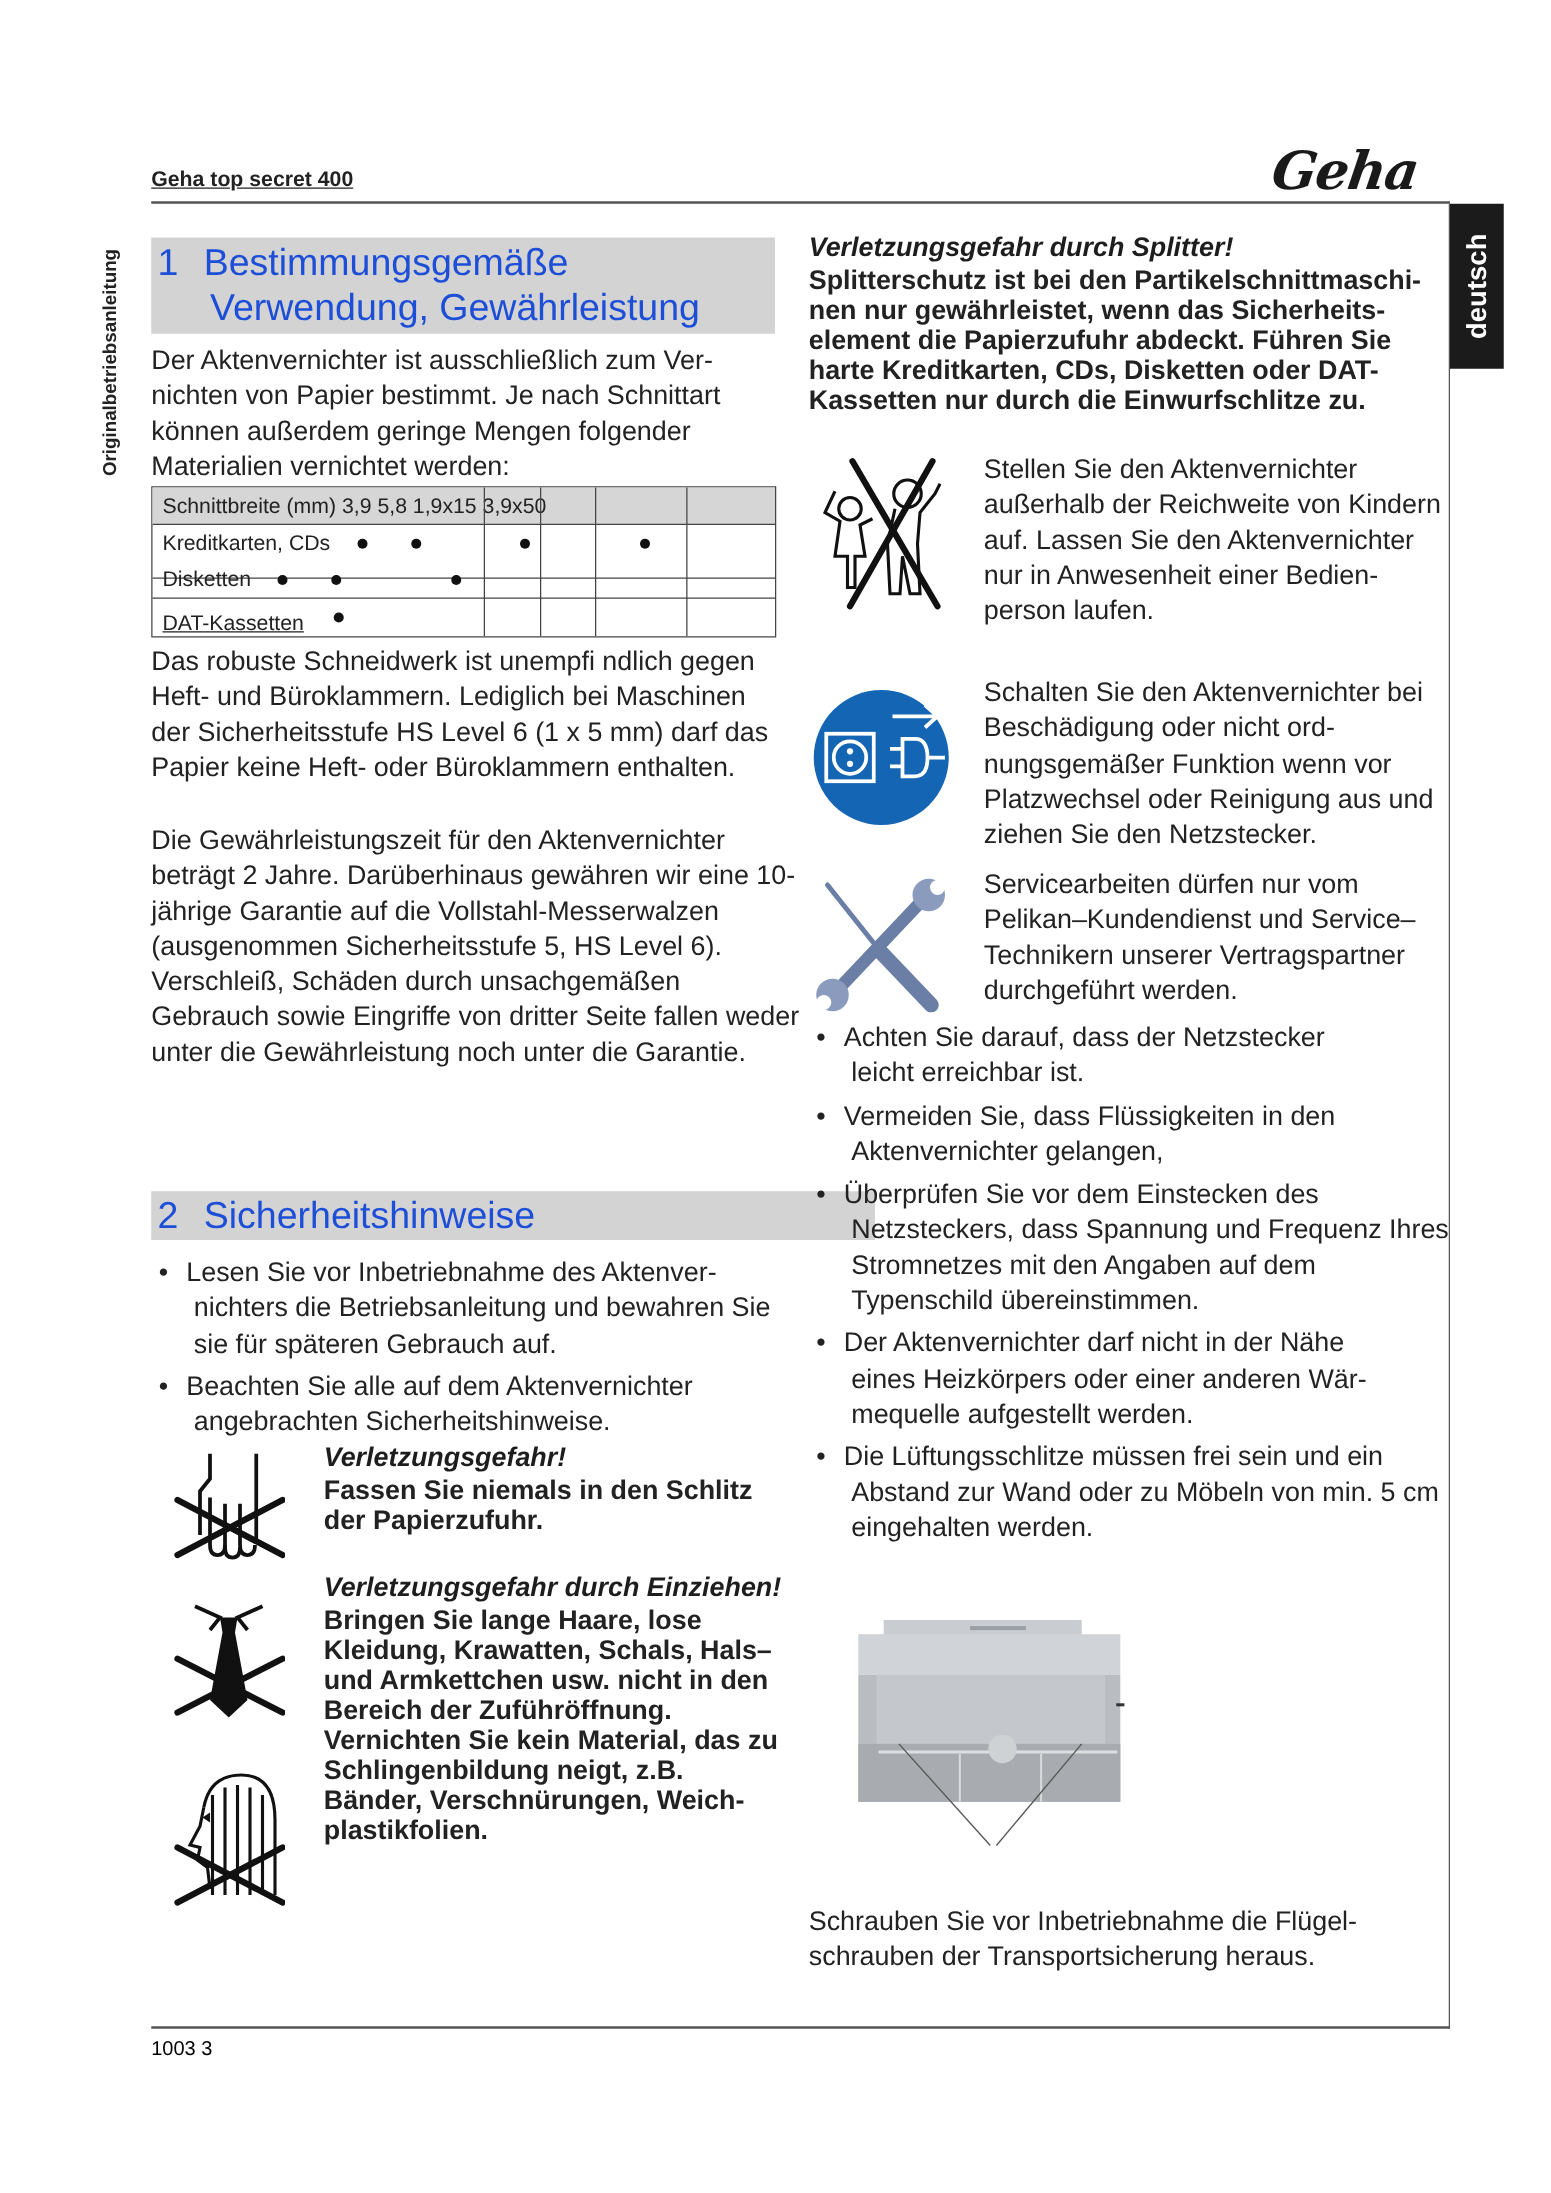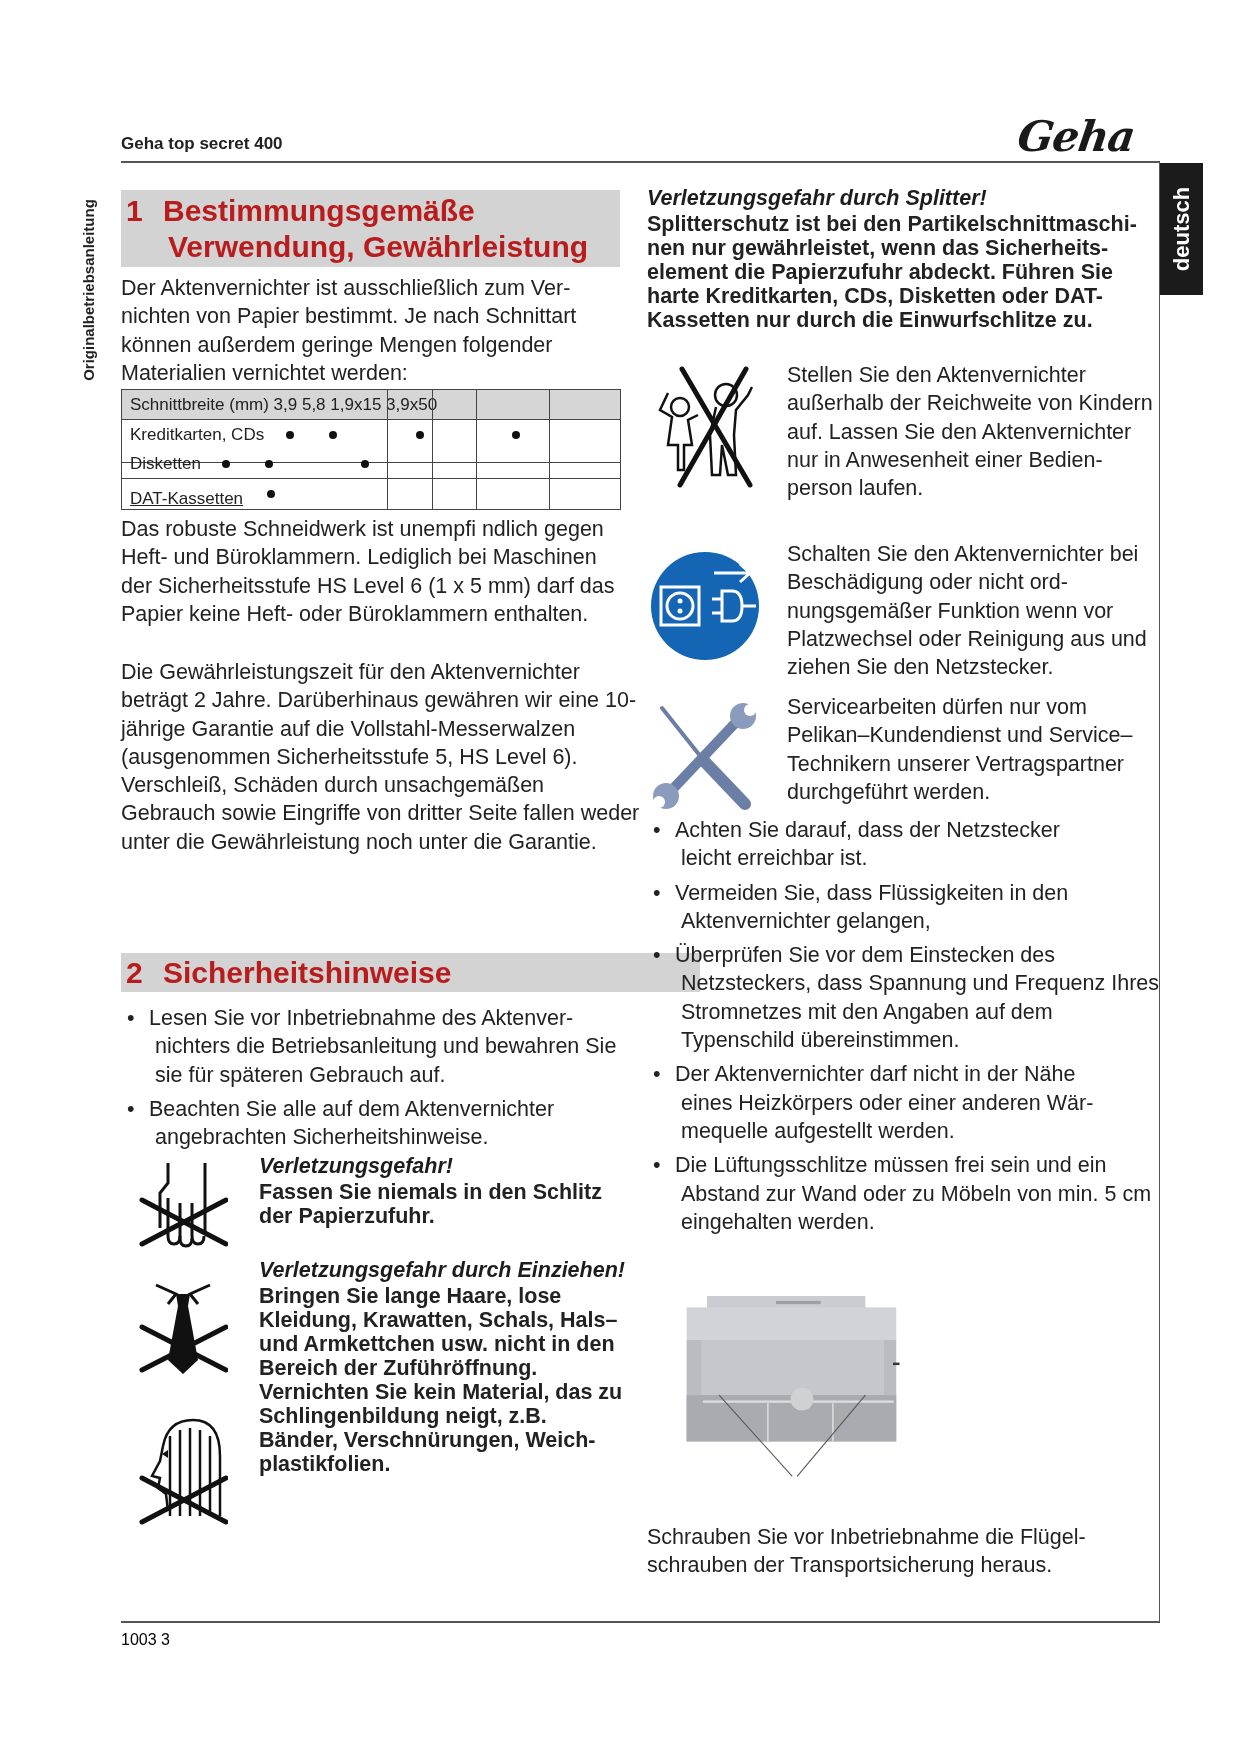--- a/index.html
+++ b/index.html
@@ -1,29 +1,29 @@
 <!DOCTYPE html>
 <html><head>
 <meta charset="utf-8">
 <style>
   * { box-sizing: border-box; margin: 0; padding: 0; }
   html, body { width: 1241px; height: 1754px; background: #ffffff; }
   body { position: relative; font-family: "Liberation Sans", sans-serif; color: #222222; overflow: hidden; }
   .abs { position: absolute; }
 
-  .header-title { left: 121px; top: 134px; font-size: 17px; font-weight: bold; color: #222; }
+  .header-title { left: 121px; top: 134px; font-size: 17px; font-weight: bold; color: #222; text-decoration: underline; }
   .header-rule { left: 121px; top: 161px; width: 1039px; height: 2px; background: #555; }
   .logo { left: 1018px; top: 112px; font-family: "DejaVu Serif", serif; font-style: italic; font-weight: bold; font-size: 42px; color: #1a1a1a; letter-spacing: -1px; transform: skewX(-8deg); }
   .lang-tab { left: 1160px; top: 163px; width: 43px; height: 132px; background: #1b1b1b; }
   .lang-tab span { position: absolute; left: 50%; top: 50%; transform: translate(-50%, -50%) rotate(-90deg); color: #fff; font-weight: bold; font-size: 22px; white-space: nowrap; }
   .right-border { left: 1159px; top: 163px; width: 1px; height: 1460px; background: #555; }
   .side-label { left: 88px; top: 290px; width: 0; height: 0; }
   .side-label span { position: absolute; left: 0; top: 0; transform: translate(-50%, -50%) rotate(-90deg); font-size: 15px; font-weight: bold; color: #222; white-space: nowrap; }
 
-  .sec-head { background: #d3d3d3; font-weight: bold; color: #b91c1c; }
+  .sec-head { background: #d3d3d3; font-weight: normal; color: #1d4ed8; }
   .sec1 { left: 121px; top: 190px; width: 499px; height: 77px; font-size: 30px; line-height: 36px; padding: 3px 0 0 5px; }
   .sec2 { left: 121px; top: 953px; width: 579px; height: 39px; font-size: 30px; line-height: 36px; padding: 2px 0 0 5px; }
   .sec-num { display: inline-block; width: 37px; }
   .sec-t2 { padding-left: 42px; }
 
   .para { font-size: 21.5px; line-height: 28.3px; color: #222; }
   .p1 { left: 121px; top: 274px; width: 510px; }
   .p2 { left: 121px; top: 515px; width: 510px; }
   .p3 { left: 121px; top: 658px; width: 520px; }
 

